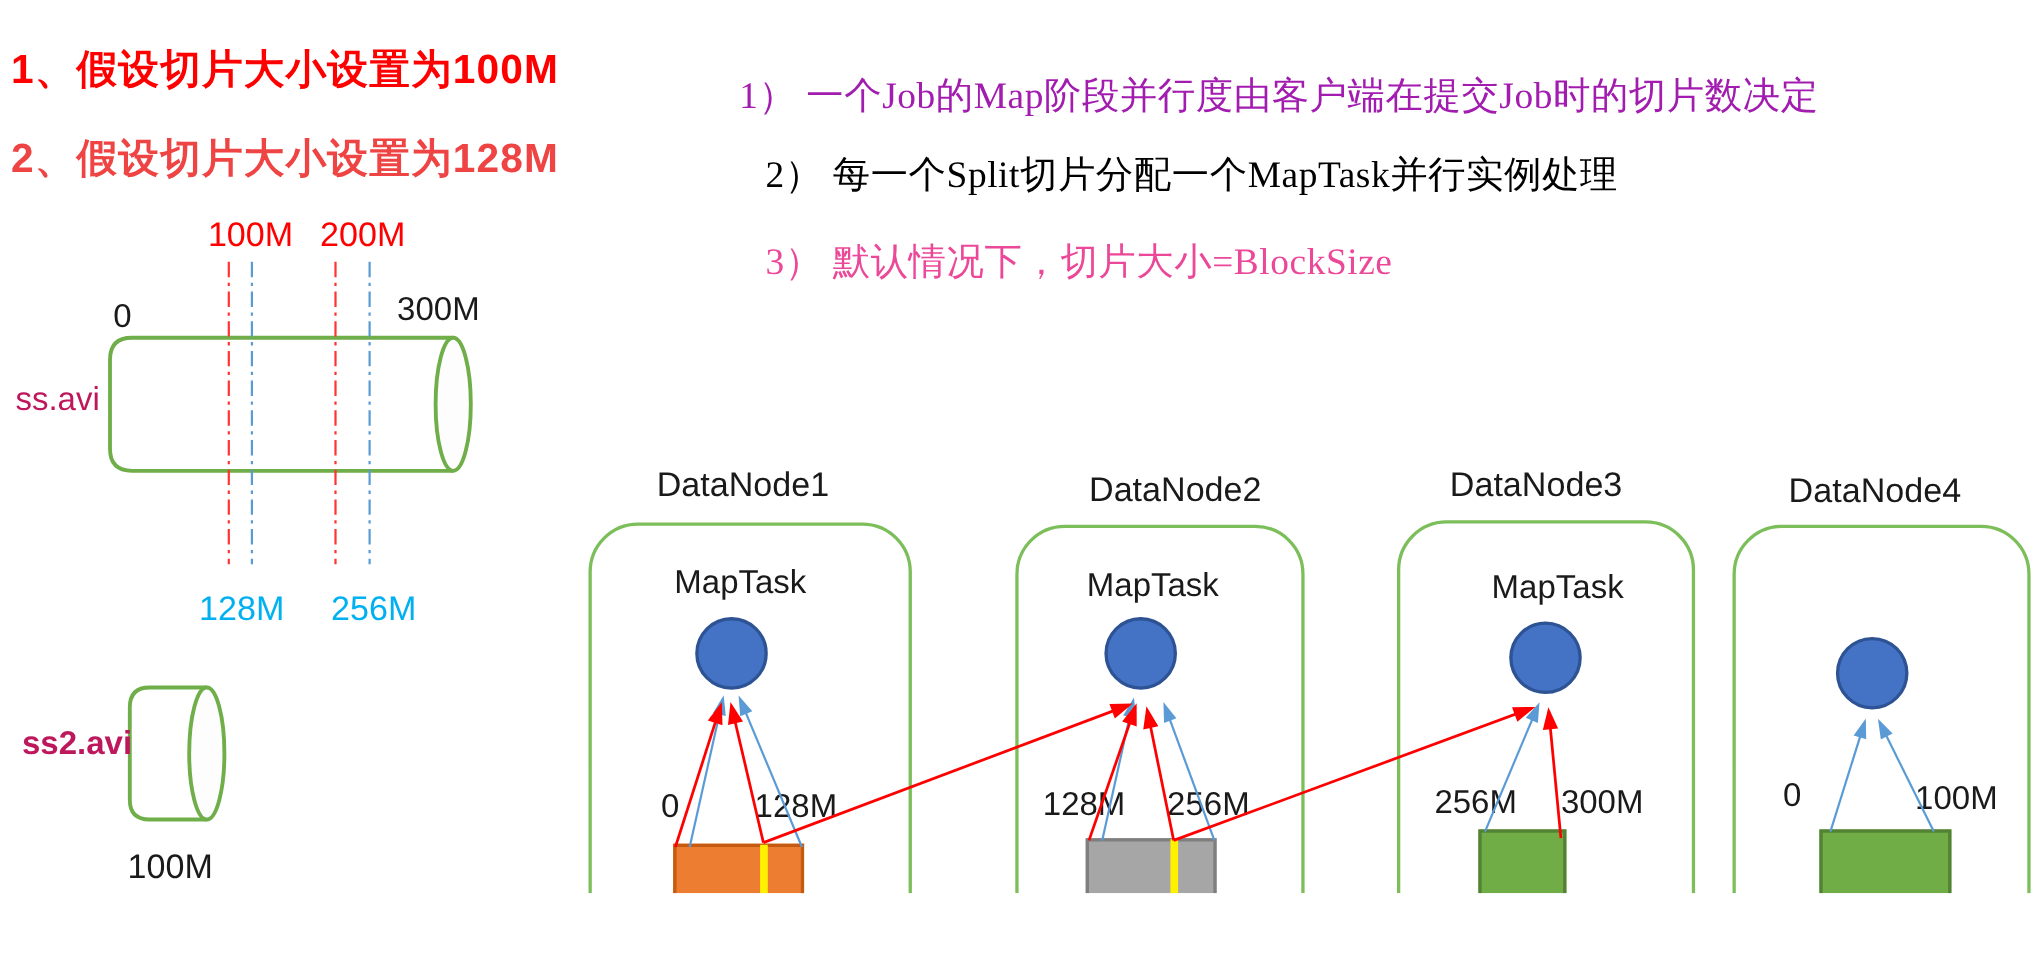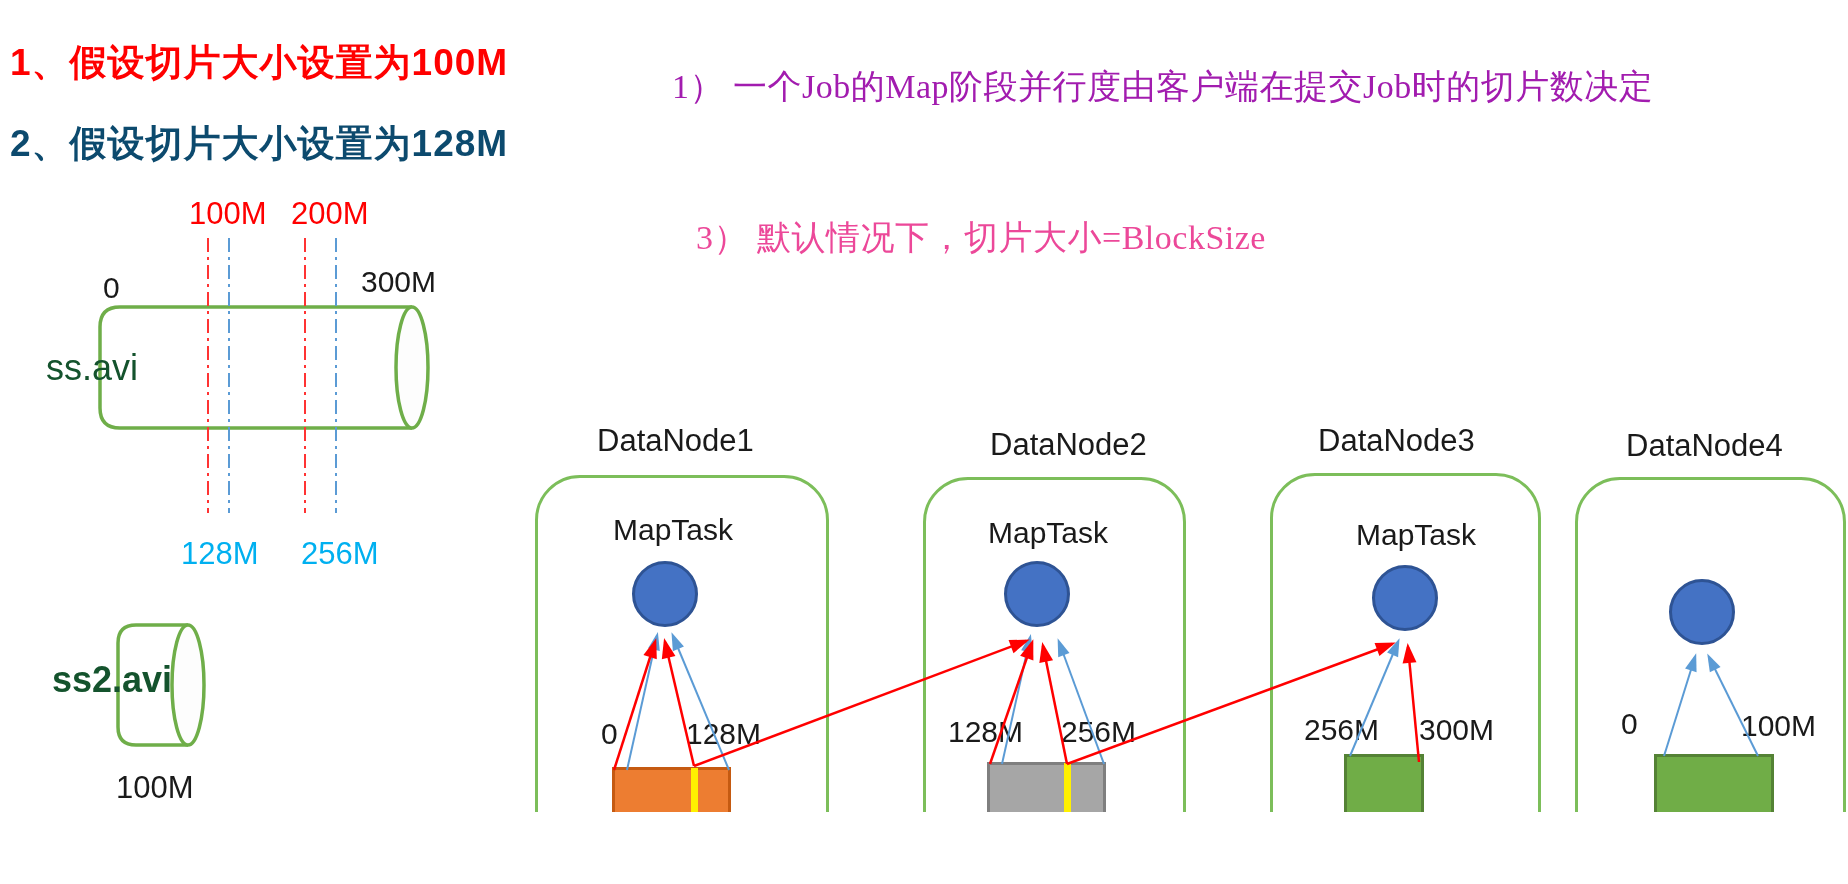--- a/index.html
+++ b/index.html
@@ -6,21 +6,21 @@
   .canvas{position:relative;width:1848px;height:812px;background:#ffffff;overflow:hidden;
           font-family:"Liberation Sans", sans-serif;}
   .abs{position:absolute;white-space:nowrap;}
   .svg-layer{position:absolute;left:0;top:0;z-index:1;}
   .arrow-layer{position:absolute;left:0;top:0;z-index:6;pointer-events:none;}
 
   
   .note-left{font-size:37px;font-weight:bold;letter-spacing:1px;z-index:2;}
   .mark-label{font-size:31px;z-index:2;}
   .axis-label{font-size:30px;color:#1a1a1a;z-index:2;}
-  .file-label{font-size:36px;color:#14532d;z-index:2;margin-left:32px;}
+  .file-label{font-size:30px;color:#be185d;z-index:2;}
 
   
   .note-right{font-size:34px;font-family:"Liberation Serif", serif;z-index:2;letter-spacing:0.5px;}
 
   
   .panel{position:absolute;border:3px solid #7CBE5A;border-radius:45px;background:transparent;z-index:2;}
   .dn-title{font-size:31px;color:#1a1a1a;z-index:3;}
   .task-label{font-size:30px;color:#1a1a1a;z-index:3;}
   .task-circle{position:absolute;width:60px;height:60px;border-radius:50%;
                background:#4472C4;border:3px solid #2E5394;z-index:3;}
@@ -42,36 +42,37 @@
     <line x1="208" y1="238" x2="208" y2="513" stroke="#FF3333" stroke-width="2" stroke-dasharray="14 5 3 5"></line>
     <line x1="229" y1="238" x2="229" y2="513" stroke="#5B9BD5" stroke-width="2" stroke-dasharray="14 5 3 5"></line>
     <line x1="305" y1="238" x2="305" y2="513" stroke="#FF3333" stroke-width="2" stroke-dasharray="14 5 3 5"></line>
     <line x1="336" y1="238" x2="336" y2="513" stroke="#5B9BD5" stroke-width="2" stroke-dasharray="14 5 3 5"></line>
 
     <path d="M188,625 H136 Q118,625 118,643 V727 Q118,745 136,745 H188" fill="none" stroke="#6FAE49" stroke-width="3.5"></path>
     <ellipse cx="188" cy="685" rx="16" ry="60" fill="#FDFDFD" stroke="#6FAE49" stroke-width="3.5"></ellipse>
   </svg>
 
   <div class="abs note-left" style="left: 10px; top: 38px; color: rgb(255, 0, 0);">1、假设切片大小设置为100M</div>
-  <div class="abs note-left" style="left: 10px; top: 119px; color: #0c4a6e;">2、假设切片大小设置为128M</div>
+  <div class="abs note-left" style="left: 10px; top: 119px; color: #ef4444;">2、假设切片大小设置为128M</div>
 
   <div class="abs mark-label" style="left: 189px; top: 196px; color: rgb(255, 0, 0);">100M</div>
   <div class="abs mark-label" style="left: 291px; top: 196px; color: rgb(255, 0, 0);">200M</div>
 
   <div class="abs axis-label" style="left:103px;top:271px;">0</div>
   <div class="abs axis-label" style="left:361px;top:265px;">300M</div>
   <div class="abs file-label" style="left:14px;top:347px;">ss.avi</div>
 
   <div class="abs mark-label" style="left: 181px; top: 536px; color: rgb(0, 176, 240);">128M</div>
   <div class="abs mark-label" style="left: 301px; top: 536px; color: rgb(0, 176, 240);">256M</div>
 
   <div class="abs file-label" style="left:20px;top:659px;font-weight:bold;">ss2.avi</div>
   <div class="abs axis-label" style="left:116px;top:770px;font-size:31px;">100M</div>
 
   <div class="abs note-right" style="left: 672px; top: 64px; color: #a21caf;">1） 一个Job的Map阶段并行度由客户端在提交Job时的切片数决定</div>
+  <div class="abs note-right" style="left: 696px; top: 136px; color: rgb(0, 0, 0);">2） 每一个Split切片分配一个MapTask并行实例处理</div>
   <div class="abs note-right" style="left: 696px; top: 215px; color: #ec4899;">3） 默认情况下，切片大小=BlockSize</div>
 
   <div class="abs dn-title" style="left:597px;top:423px;">DataNode1</div>
   <div class="abs dn-title" style="left:990px;top:427px;">DataNode2</div>
   <div class="abs dn-title" style="left:1318px;top:423px;">DataNode3</div>
   <div class="abs dn-title" style="left:1626px;top:428px;">DataNode4</div>
 
   <div class="panel" style="left:535px;top:475px;width:288px;height:396px;"></div>
   <div class="panel" style="left:923px;top:477px;width:257px;height:394px;"></div>
   <div class="panel" style="left:1270px;top:473px;width:265px;height:400px;"></div>

